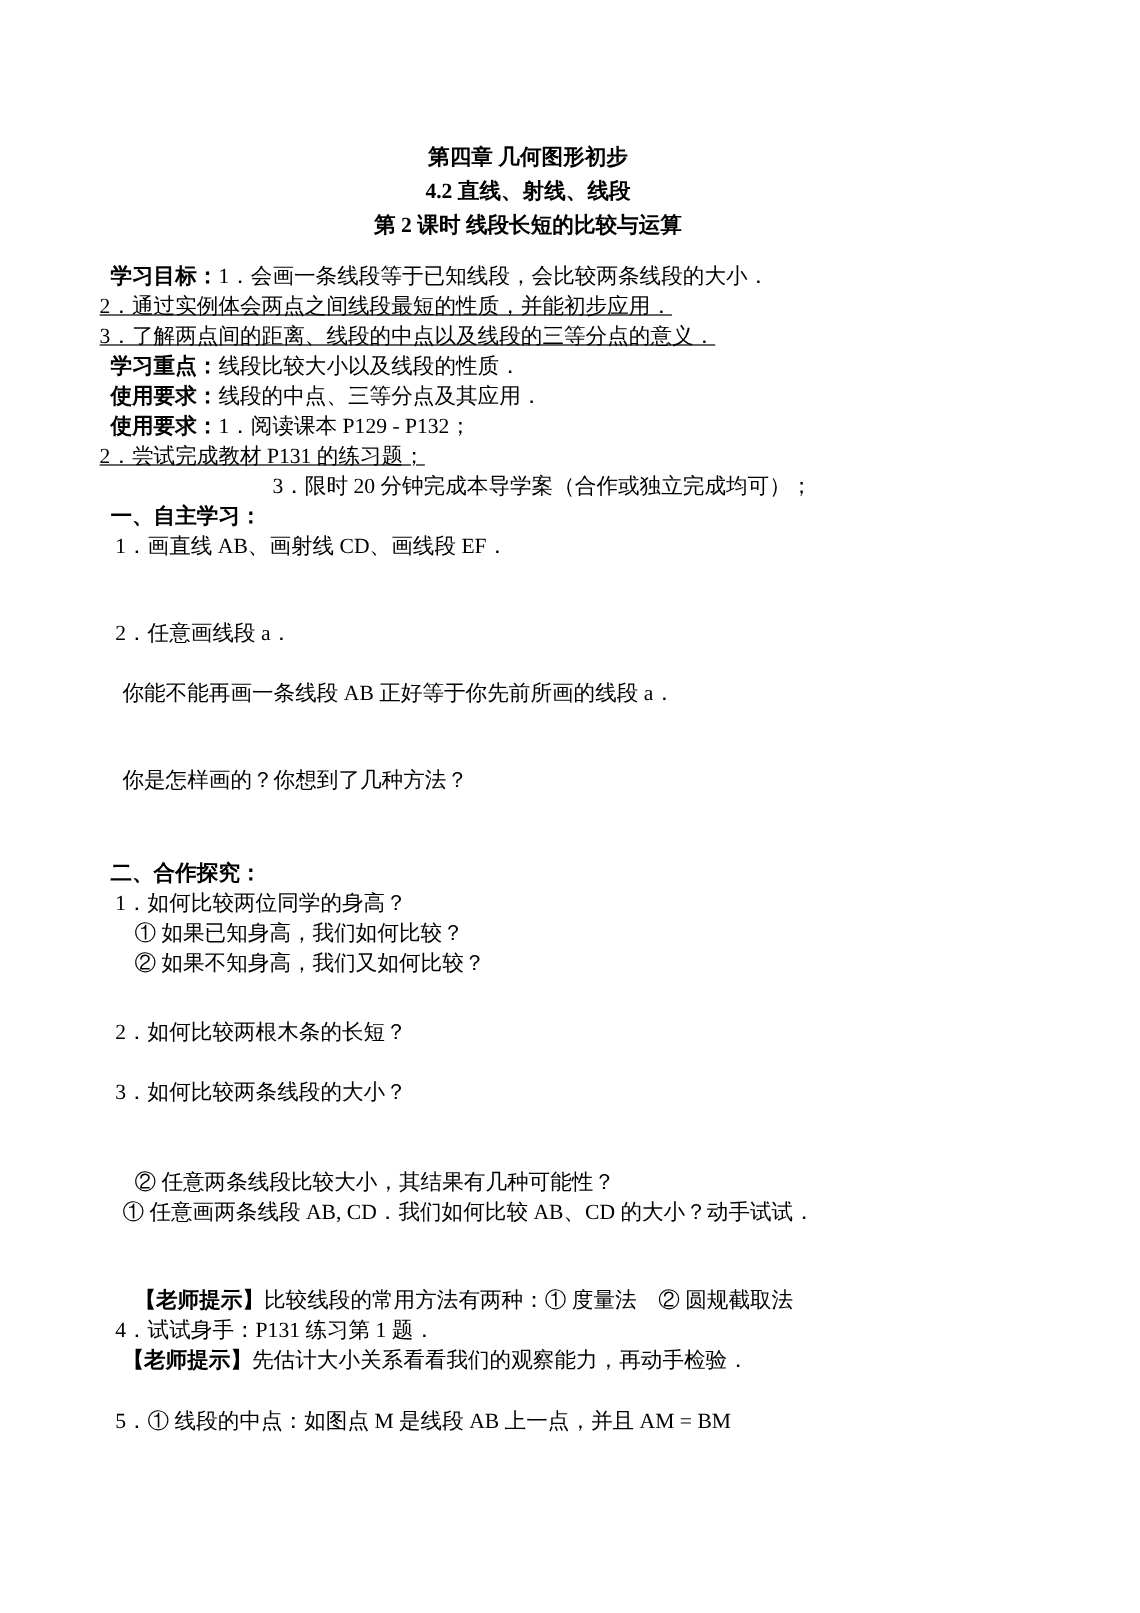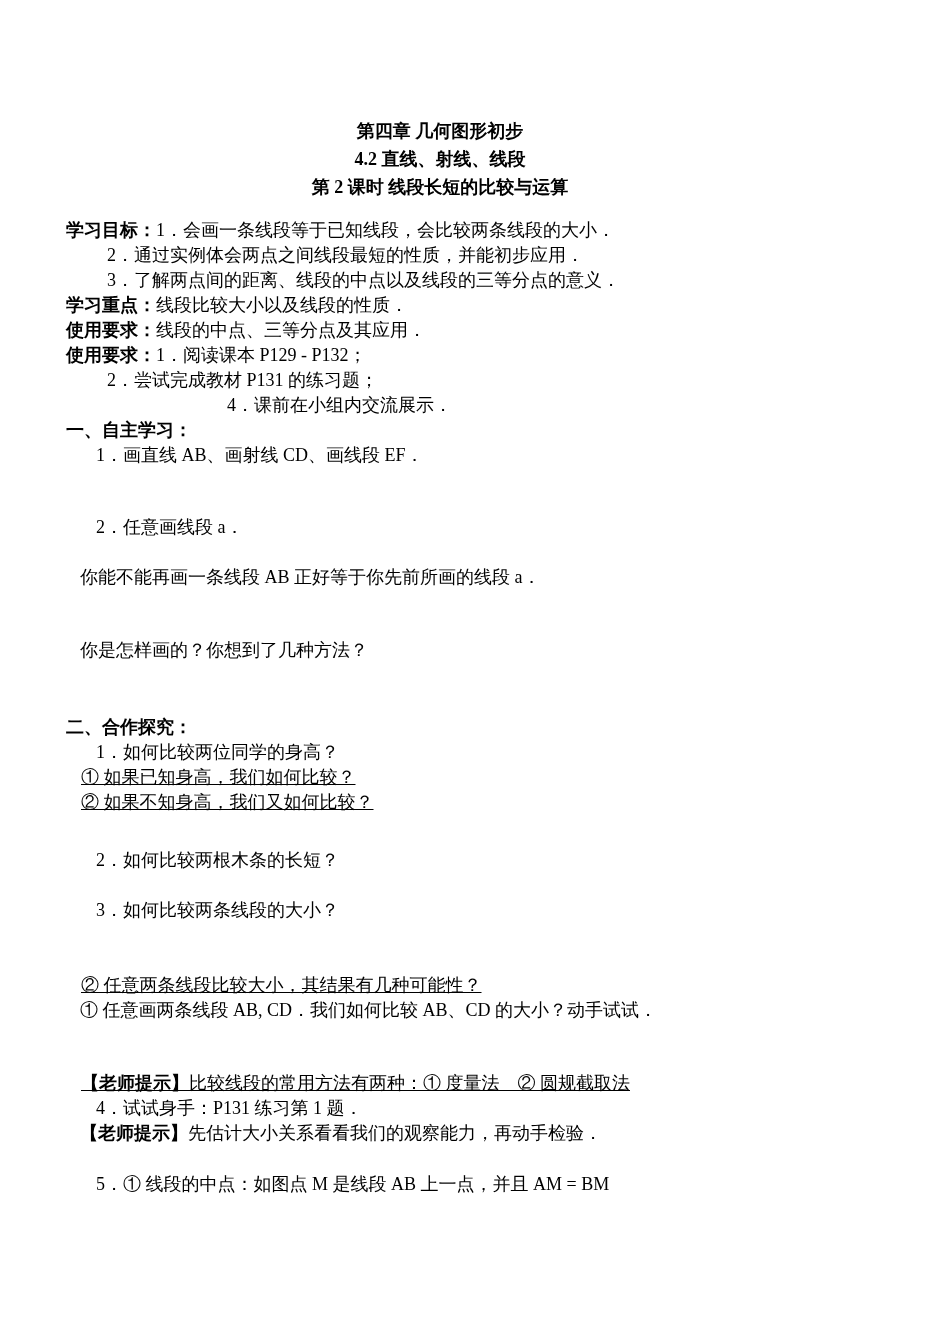--- a/index.html
+++ b/index.html
@@ -28,25 +28,25 @@
     white-space: pre-wrap;
   }
   .line {
     line-height: 25px;
     white-space: pre-wrap;
   }
   .b {
     font-weight: bold;
   }
   
-  .i0 { padding-left: 66px; }  
+  .i0 { padding-left: 92px; }  
   .i1 { padding-left: 96px; }  
-  .i2 { padding-left: 81px; text-decoration: underline; }  
-  .i3 { padding-left: 80px; }  
-  .i4 { padding-left: 107px; }  
+  .i2 { padding-left: 112px; }  
+  .i3 { padding-left: 102px; }  
+  .i4 { padding-left: 83px; text-decoration: underline; }  
   .i5 { padding-left: 227px; }  
   
   .g17 { margin-top: 17px; }
   .g23 { margin-top: 33px; }
   .g25 { margin-top: 25px; }
   .g26 { margin-top: 26px; }
   .g47 { margin-top: 47px; }
   .g48 { margin-top: 48px; }
   .g50 { margin-top: 50px; }
   .g52 { margin-top: 52px; }
@@ -63,21 +63,21 @@
 
     <div class="line i0 g17"><span class="b">学习目标：</span><span>1．会画一条线段等于已知线段，会比较两条线段的大小．</span></div>
     <div class="line i4">2．通过实例体会两点之间线段最短的性质，并能初步应用．</div>
     <div class="line i4">3．了解两点间的距离、线段的中点以及线段的三等分点的意义．</div>
 
     <div class="line i0"><span class="b">学习重点：</span><span>线段比较大小以及线段的性质．</span></div>
     <div class="line i0"><span class="b">使用要求：</span><span>线段的中点、三等分点及其应用．</span></div>
 
     <div class="line i0"><span class="b">使用要求：</span><span>1．阅读课本 P129 - P132；</span></div>
     <div class="line i4">2．尝试完成教材 P131 的练习题；</div>
-    <div class="line i5">4．课前在小组内交流展示．</div>
+    <div class="line i5">3．限时 20 分钟完成本导学案（合作或独立完成均可）；</div>
 
     <div class="line i0 b">一、自主学习：</div>
     <div class="line i1">1．画直线 AB、画射线 CD、画线段 EF．</div>
     <div class="line i1 g47">2．任意画线段 a．</div>
     <div class="line i3 g25">你能不能再画一条线段 AB 正好等于你先前所画的线段 a．</div>
     <div class="line i3 g48">你是怎样画的？你想到了几种方法？</div>
 
     <div class="line i0 b g52">二、合作探究：</div>
     <div class="line i1">1．如何比较两位同学的身高？</div>
     <div class="line i2">① 如果已知身高，我们如何比较？</div>

